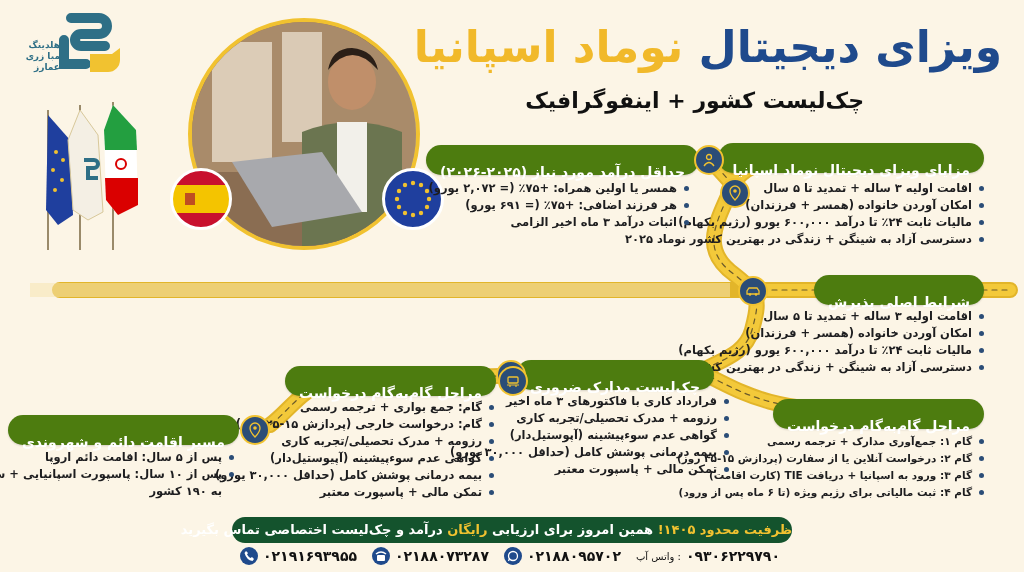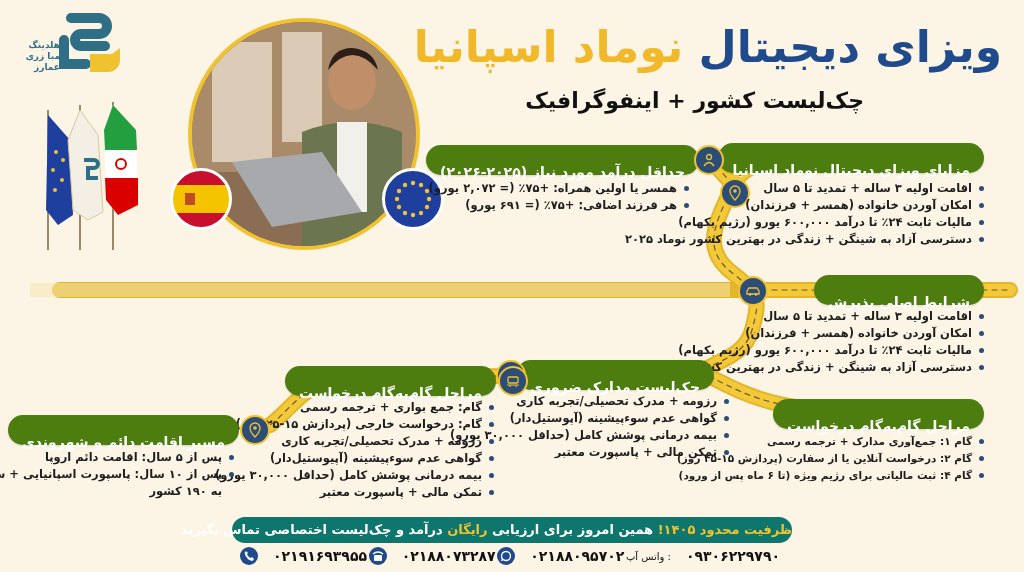--- a/index.html
+++ b/index.html
@@ -76,31 +76,31 @@
     .list li { position: relative; padding-right: 12px; line-height: 17px; white-space: nowrap; }
     .list li::before {
       content: ""; position: absolute; right: 0; top: 6px; width: 5px; height: 5px;
       border-radius: 50%; background: #2b4d77;
     }
     .list li.cont::before { display: none; }
 
     
     .cta {
       left: 232px; top: 517px; width: 560px; height: 26px; border-radius: 13px;
-      background: #0f766e; color: #fff; direction: rtl; text-align: center;
+      background: #14532d; color: #fff; direction: rtl; text-align: center;
       font-size: 13px; font-weight: bold; line-height: 26px; white-space: nowrap;
     }
     .cta .gold { color: #f1c230; }
 
     .contacts {
       left: 240px; top: 545px; width: 540px; height: 22px; direction: ltr;
       display: flex; align-items: center; justify-content: space-between;
       font-size: 14px; font-weight: bold; color: #111;
     }
-    .contact { display: flex; align-items: center; gap: 15px; }
+    .contact { display: flex; align-items: center; gap: 5px; }
     .contact .lbl { font-size: 10px; font-weight: normal; direction: rtl; }
     .ci { width: 18px; height: 18px; border-radius: 50%; background: #1f4a8c; display: inline-flex; align-items: center; justify-content: center; }
   </style>
 </head>
 <body>
 
 <svg id="road" viewBox="0 0 1024 572">
   <g fill="none" stroke-linecap="round" stroke-linejoin="round">
 
     <path id="roadpath" d="M 790 157 C 760 160, 740 170, 733 185 C 715 225, 700 250, 735 275 C 760 295, 760 300, 752 330 C 745 355, 720 360, 700 372
@@ -223,20 +223,21 @@
 <div class="abs pill" style="right:325px; top:145px;">حداقل درآمد مورد نیاز (۲۰۲۵-۲۰۲۶)</div>
 <div class="abs node" style="left:694px; top:145px;">
   <svg viewBox="0 0 16 16">
       <circle cx="8" cy="5" r="2.5" fill="none" stroke="#f1c230" stroke-width="1.3"></circle>
       <path d="M3 14 q5 -7 10 0" fill="none" stroke="#f1c230" stroke-width="1.3"></path>
     </svg>
 </div>
 <ul class="abs list" style="right:335px; top:180px;">
   <li>همسر یا اولین همراه: +۷۵٪ (= ۲,۰۷۲ یورو)</li>
   <li>هر فرزند اضافی: +۷۵٪ (= ۶۹۱ یورو)</li>
+  <li>اثبات درآمد ۳ ماه اخیر الزامی</li>
 </ul>
 
 <div class="abs pill" style="right:40px; top:275px;">شرایط اصلی پذیرش</div>
 <div class="abs node" style="left:738px; top:276px;">
   <svg viewBox="0 0 16 16">
       <path d="M2 11 v-3 l2 -3 h8 l2 3 v3 z" fill="none" stroke="#f1c230" stroke-width="1.3"></path>
       <circle cx="5" cy="11.5" r="1.3" fill="#f1c230"></circle>
       <circle cx="11" cy="11.5" r="1.3" fill="#f1c230"></circle>
     </svg>
 </div>
@@ -248,30 +249,32 @@
 </ul>
 
 <div class="abs pill" style="right:310px; top:360px;">چک‌لیست مدارک ضروری</div>
 <div class="abs node" style="left:496px; top:360px;">
   <svg viewBox="0 0 16 16">
       <rect x="3" y="2" width="10" height="12" rx="1" fill="none" stroke="#f1c230" stroke-width="1.3"></rect>
       <path d="M5 6 h6 M5 9 h6 M5 12 h4" stroke="#f1c230" stroke-width="1"></path>
     </svg>
 </div>
 <ul class="abs list" style="right:295px; top:393px;">
+  <li>قرارداد کاری با فاکتورهای ۳ ماه اخیر</li>
   <li>رزومه + مدرک تحصیلی/تجربه کاری</li>
   <li>گواهی عدم سوءپیشینه (آپوستیل‌دار)</li>
   <li>بیمه درمانی پوشش کامل (حداقل ۳۰,۰۰۰ یورو)</li>
   <li>تمکن مالی + پاسپورت معتبر</li>
 </ul>
 
 <div class="abs pill" style="right:40px; top:399px;">مراحل گام‌به‌گام درخواست</div>
 <ul class="abs list" style="right:40px; top:433px; font-size:10.5px;">
   <li>گام ۱: جمع‌آوری مدارک + ترجمه رسمی</li>
   <li>گام ۲: درخواست آنلاین یا از سفارت (پردازش ۱۵-۴۵ روز)</li>
+  <li>گام ۳: ورود به اسپانیا + دریافت TIE (کارت اقامت)</li>
   <li>گام ۴: ثبت مالیاتی برای رژیم ویژه (تا ۶ ماه پس از ورود)</li>
 </ul>
 
 <div class="abs pill" style="right:528px; top:366px;">مراحل گام‌به‌گام درخواست</div>
 
 <div class="abs node" style="left:494px; top:366px; width:0; height:0; border:0;"></div>
 
 <div class="abs node" style="left:498px; top:366px;">
   <svg viewBox="0 0 16 16">
       <rect x="3" y="4" width="10" height="6" rx="1" fill="none" stroke="#f1c230" stroke-width="1.3"></rect>

